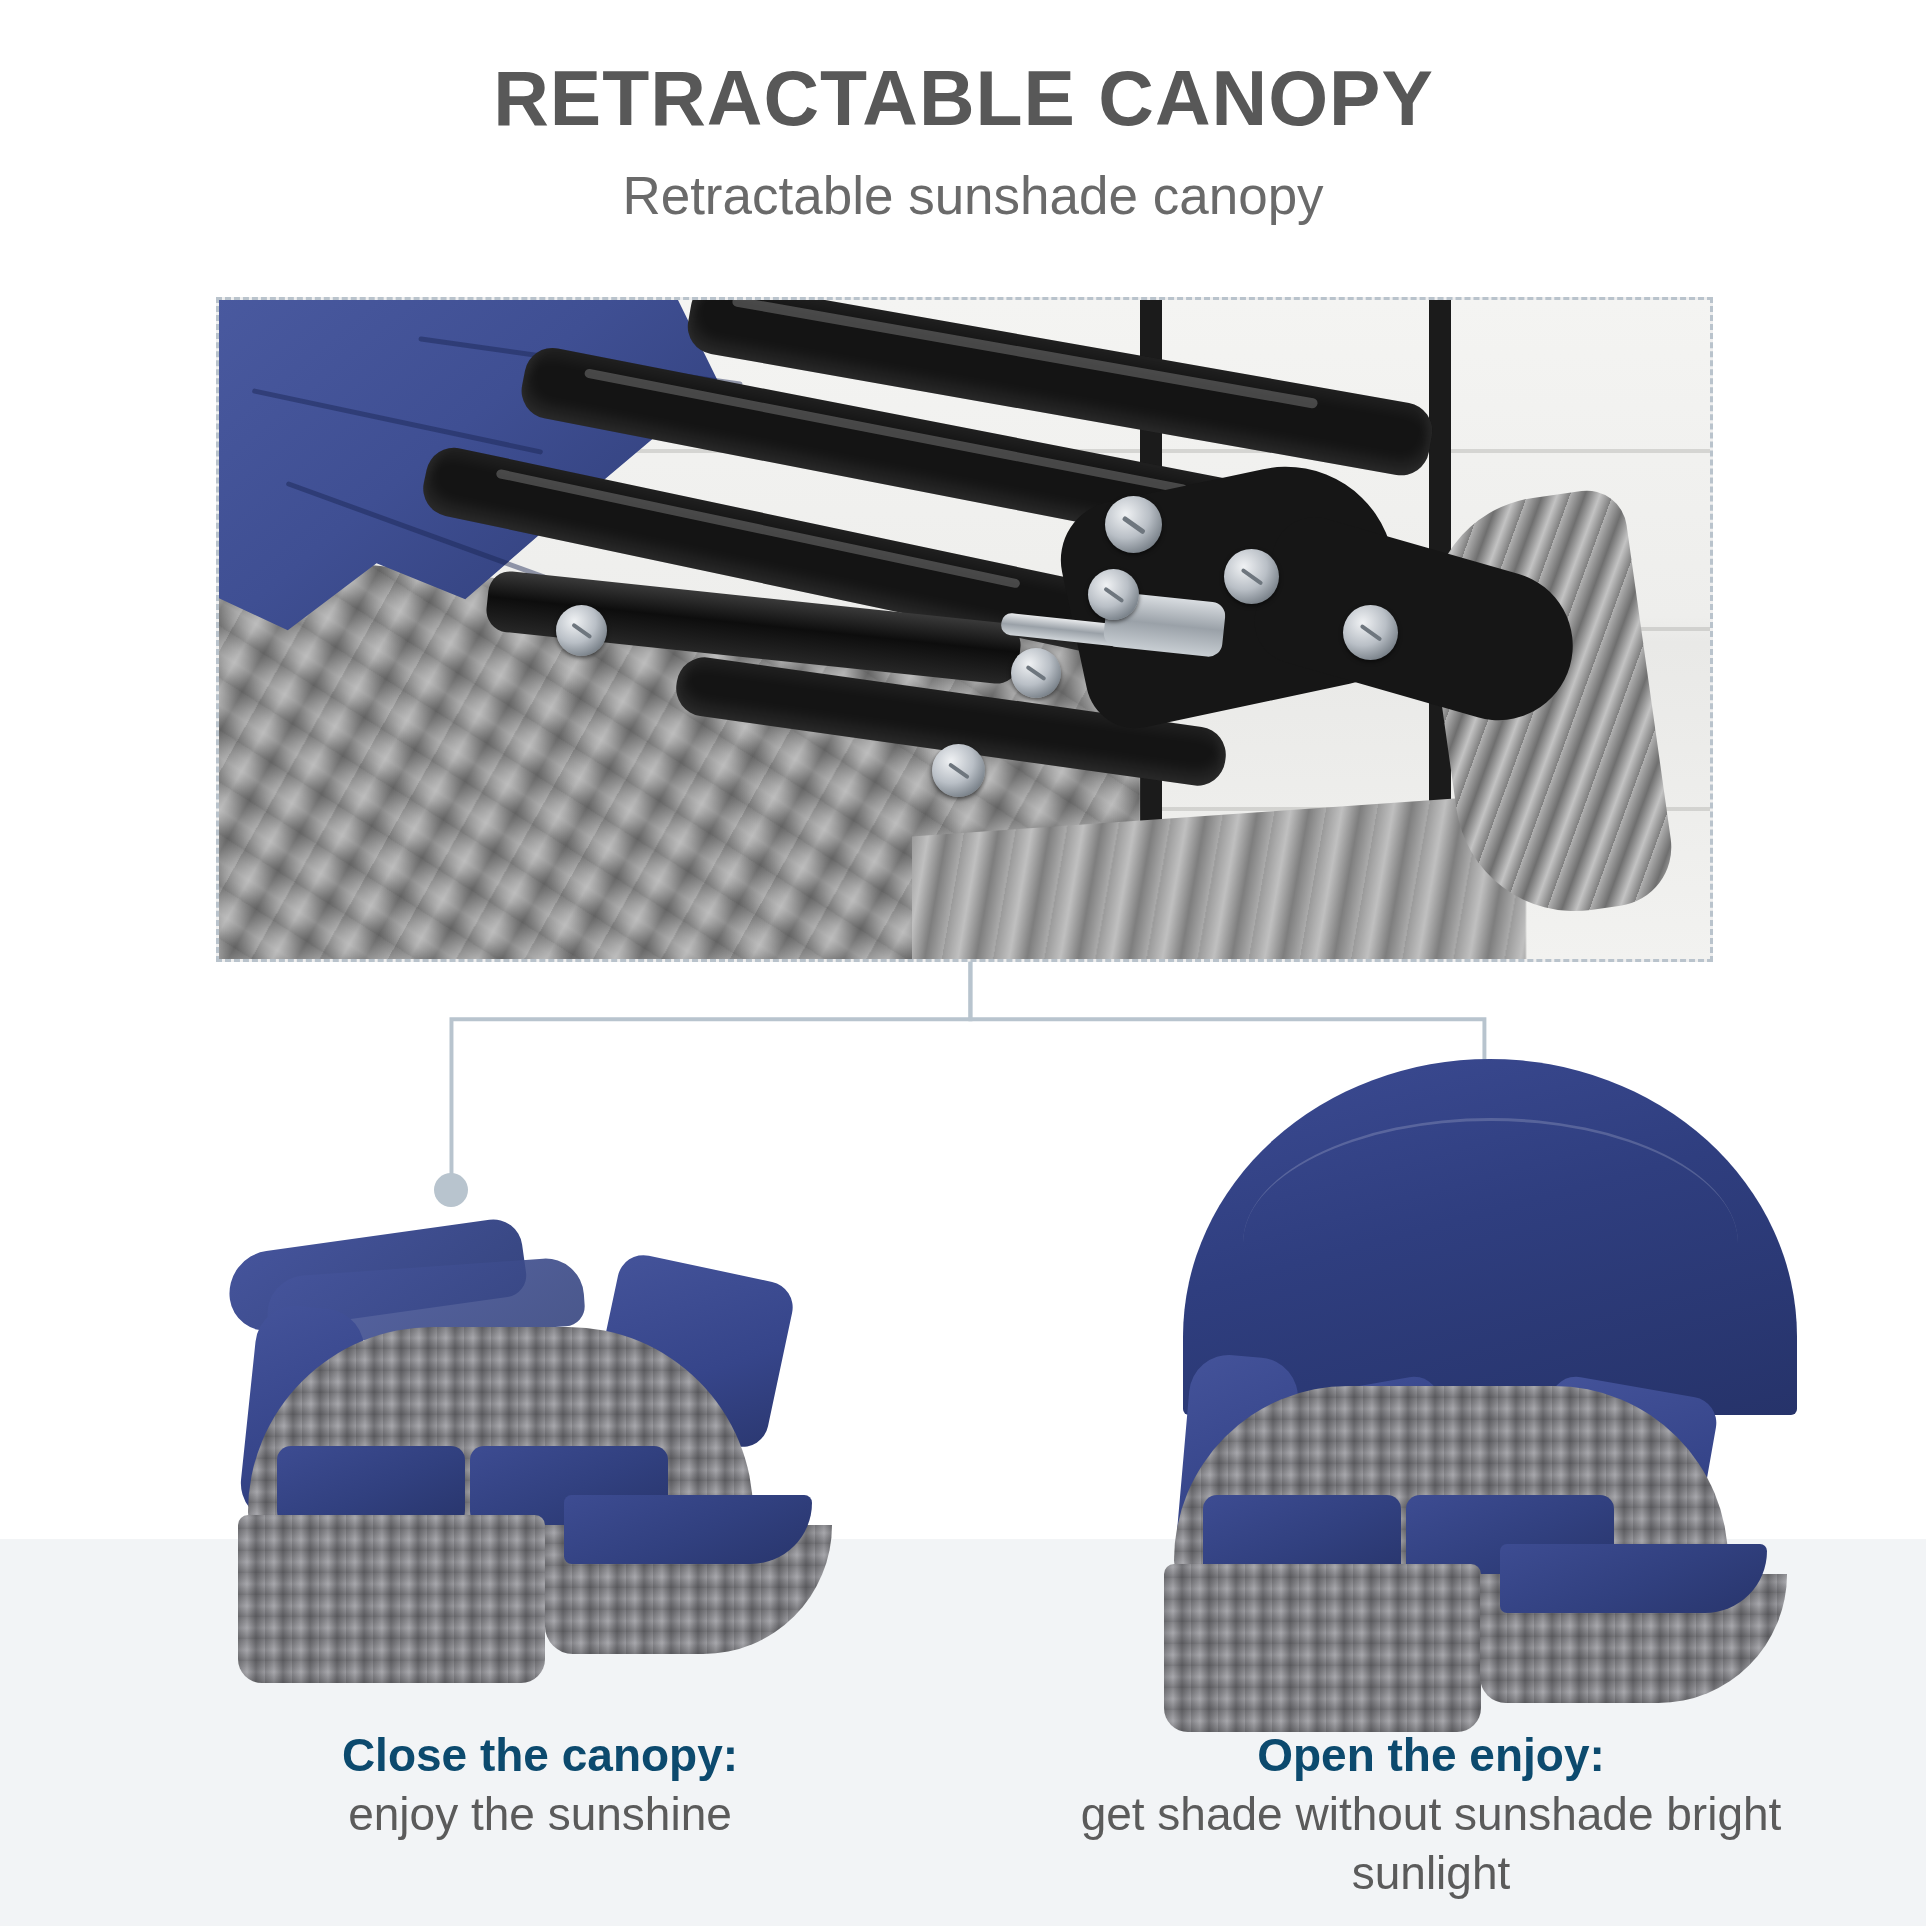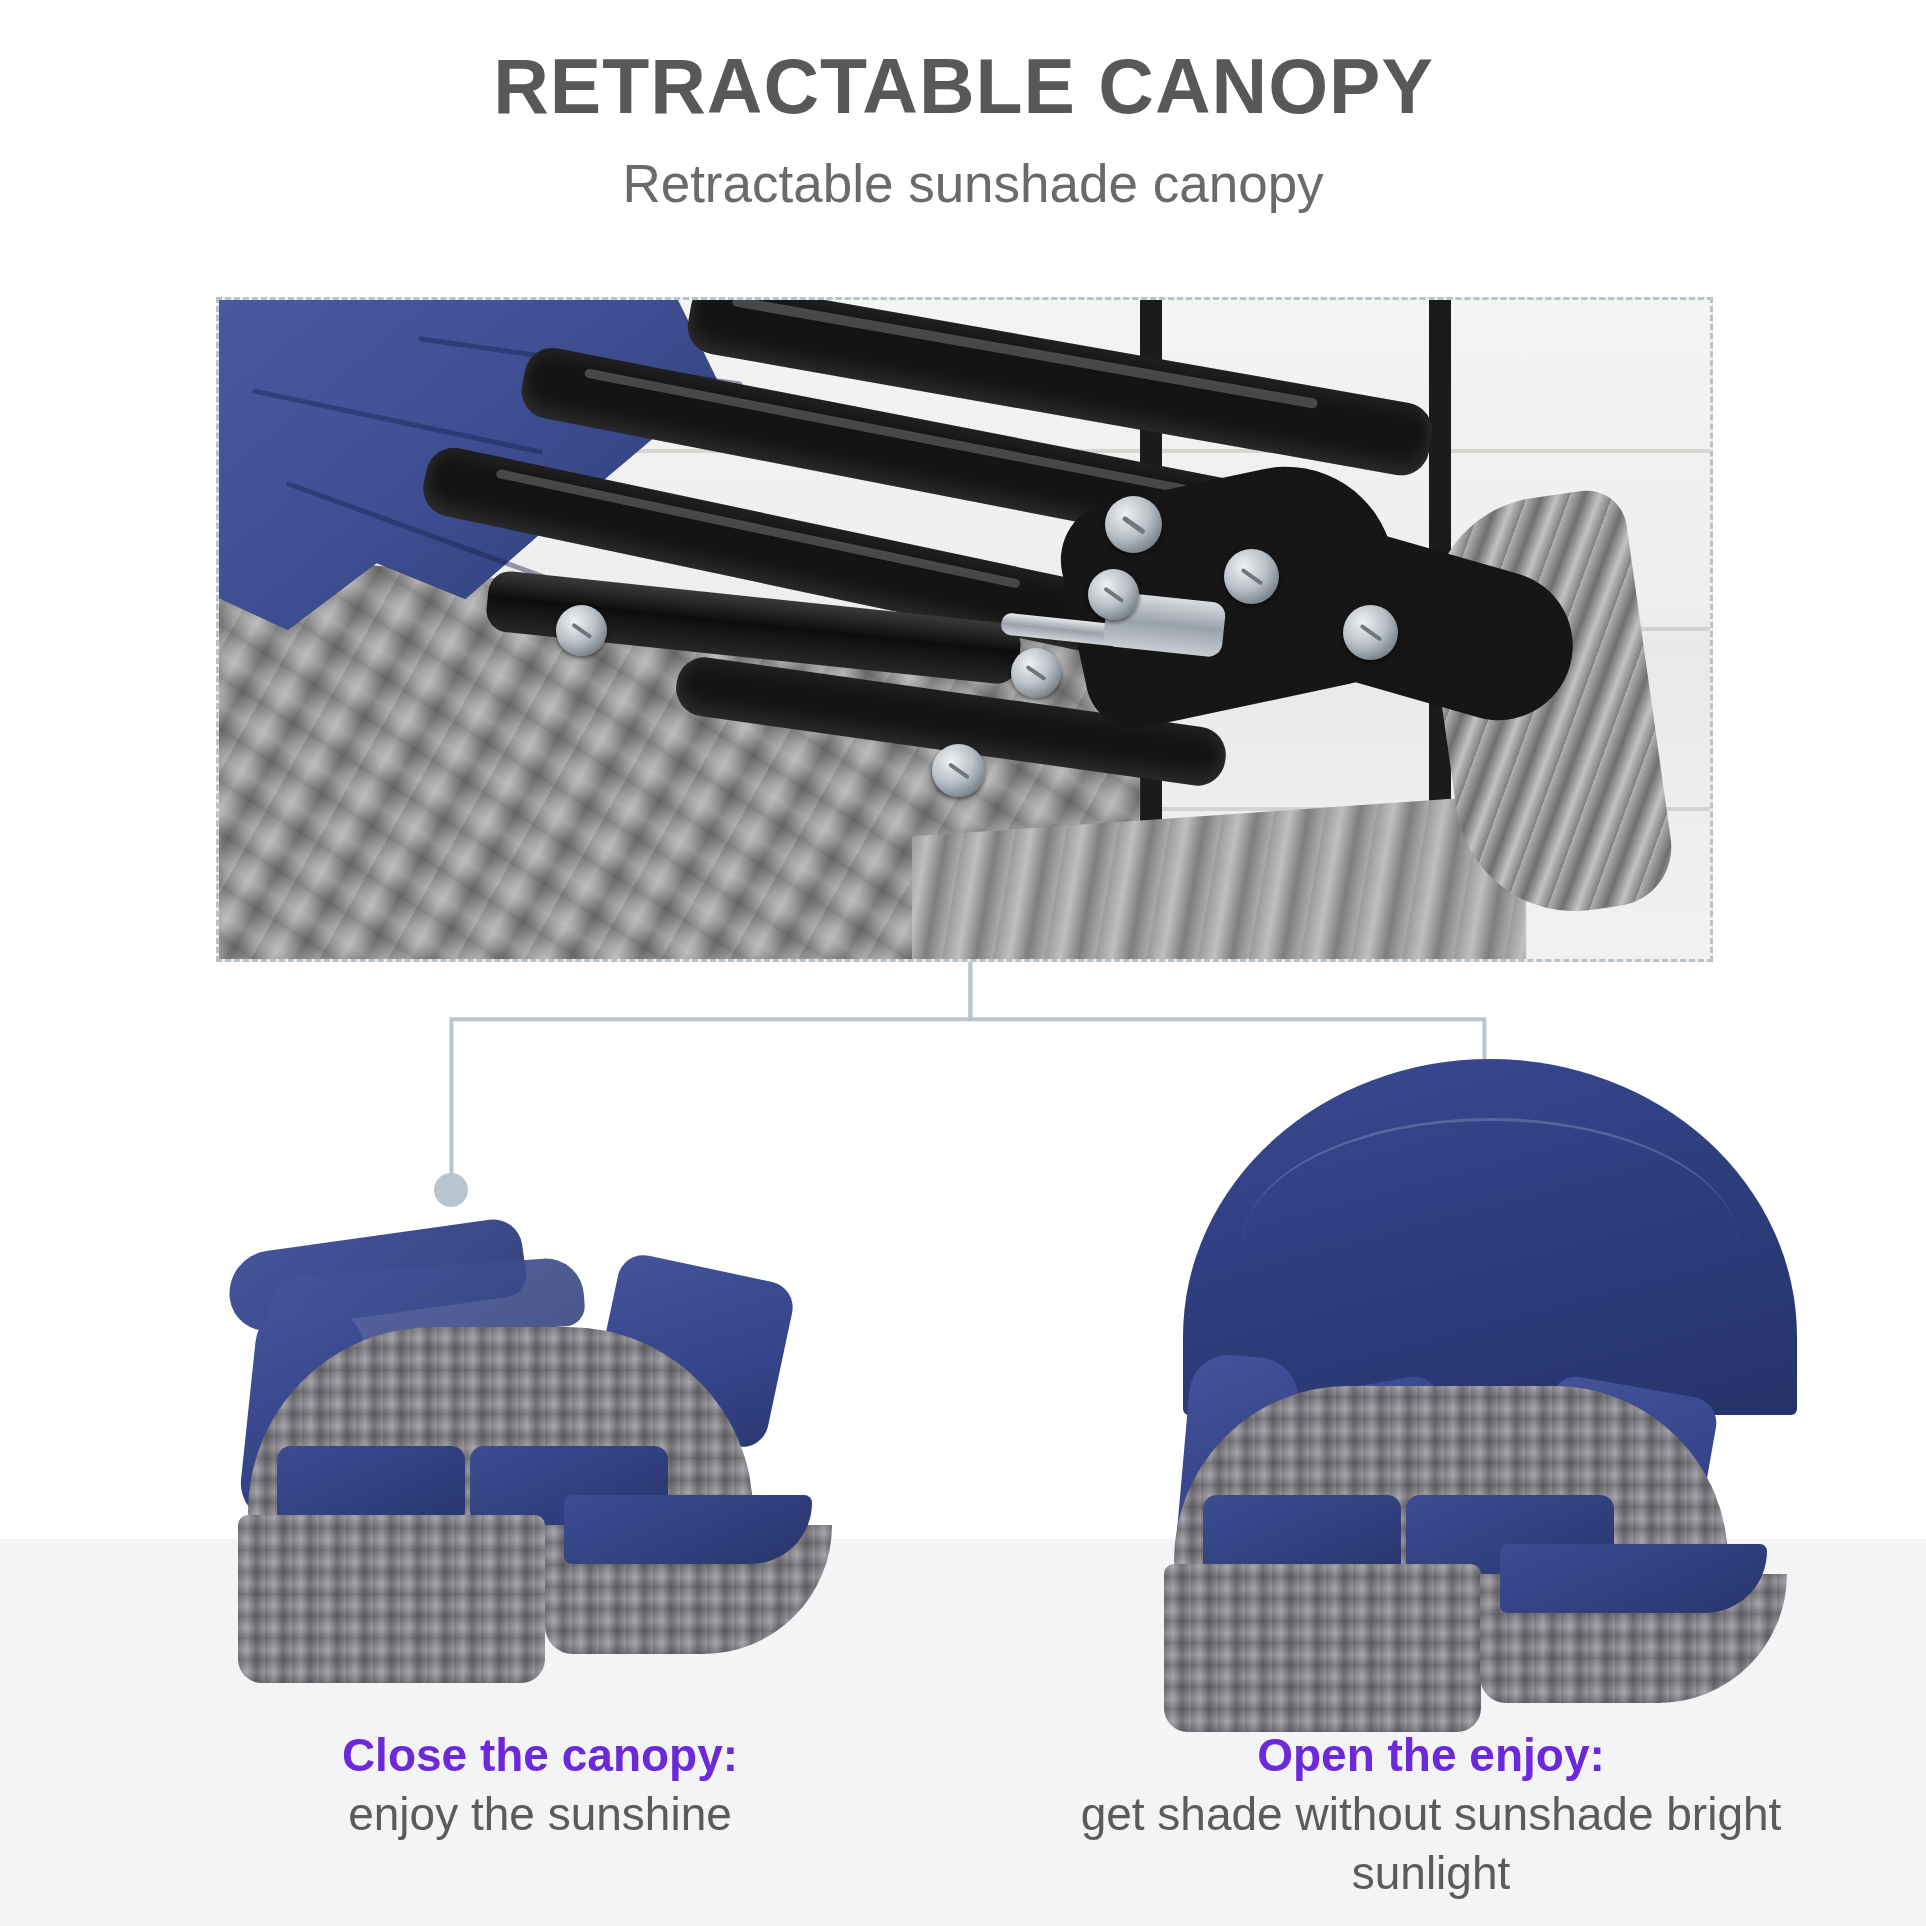--- a/index.html
+++ b/index.html
@@ -28,21 +28,21 @@
     left: 0;
     width: 100%;
     text-align: center;
   }
   .title {
     font-size: 77px;
     font-weight: bold;
     letter-spacing: 1px;
     color: #585858;
     line-height: 1.05;
-    margin: 4px;
+    margin: 16px;
   }
   .subtitle {
     font-size: 53px;
     color: #6a6a6a;
     margin-top: 28px;
     line-height: 1.1;
     margin-left: 19px;
   }
 
   
@@ -246,21 +246,21 @@
   .caption {
     position: absolute;
     text-align: center;
     color: #4a4a4a;
   }
   .cap-left  { left: 129px;  top: 1727px; width: 822px; }
   .cap-right { left: 1020px; top: 1727px; width: 822px; }
   .cap-title {
     font-size: 46px;
     font-weight: bold;
-    color: #6d28d9;
+    color: #0c4a6e;
     line-height: 1.25;
   }
   .cap-body {
     font-size: 46px;
     color: #5b5b5b;
     line-height: 1.3;
   }
 </style>
 </head>
 <body>

